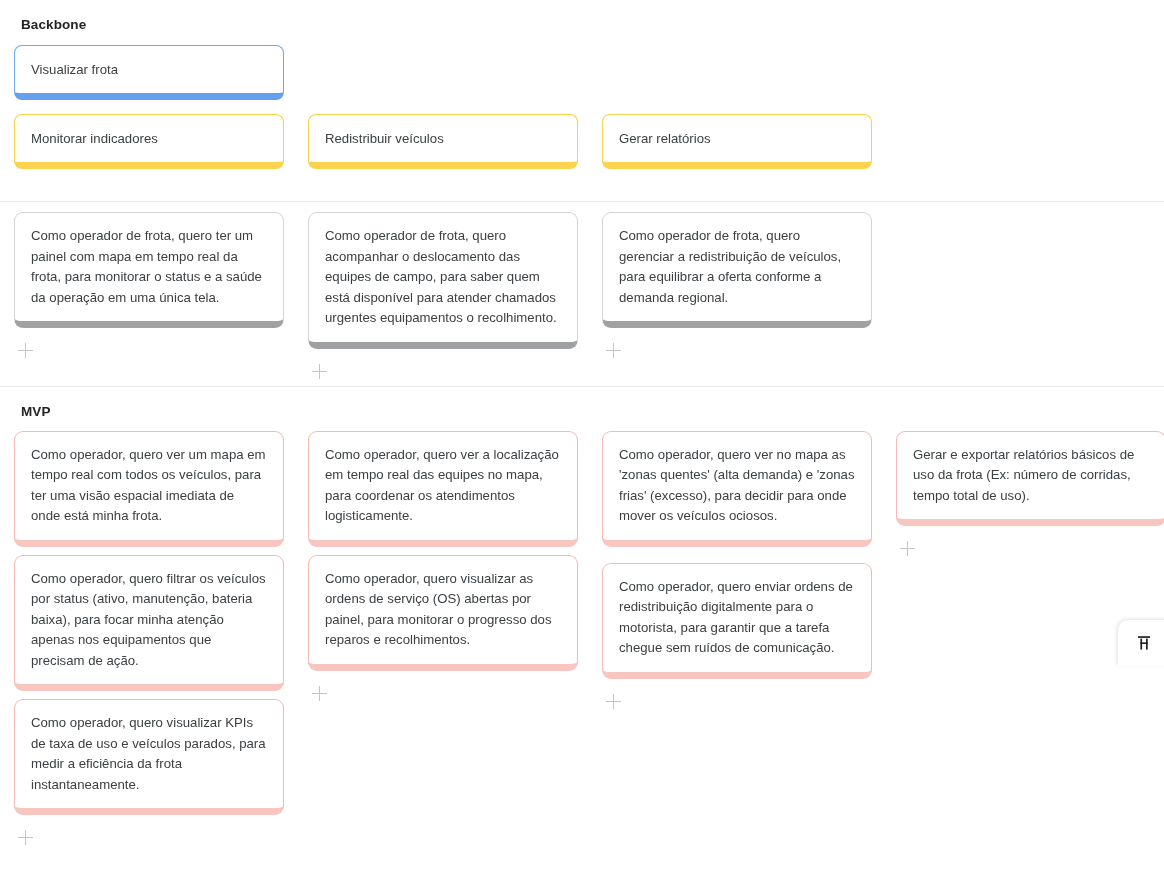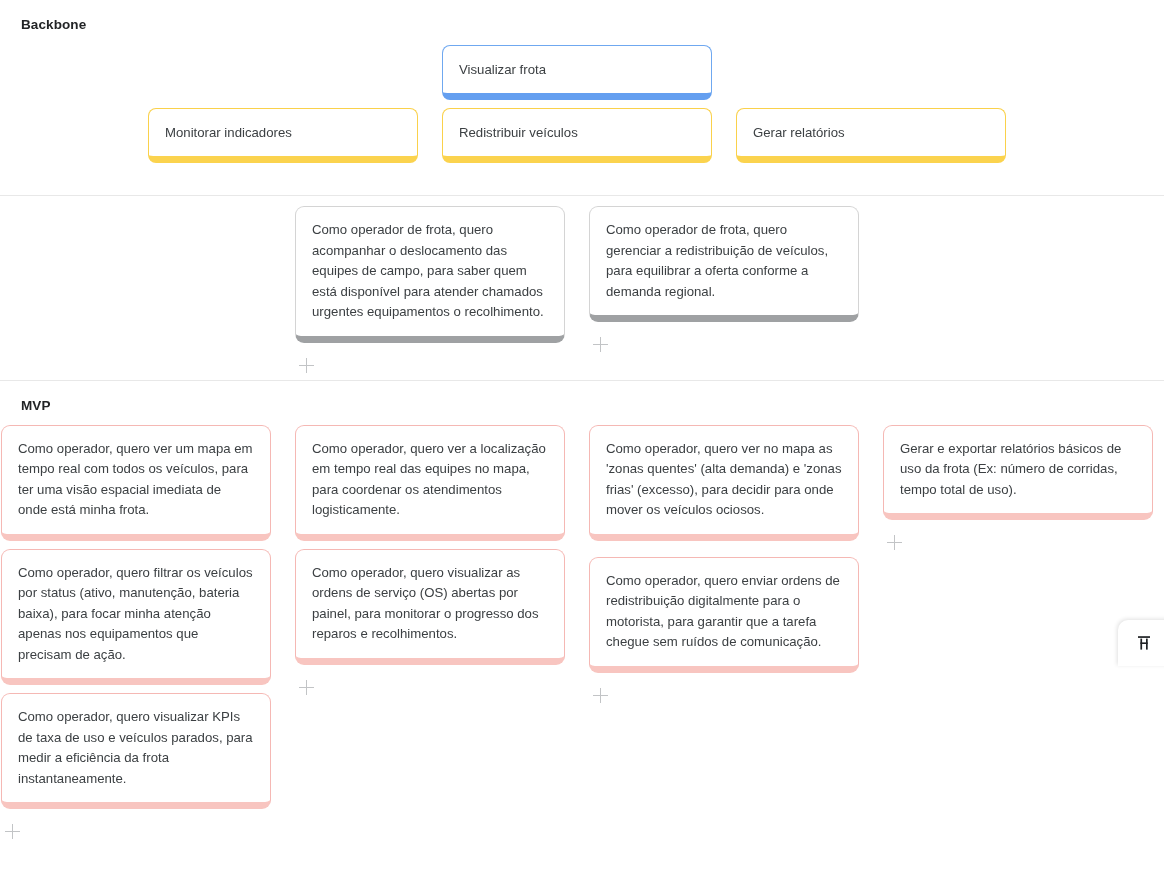--- a/index.html
+++ b/index.html
@@ -39,21 +39,20 @@
     letter-spacing: 0.1px;
     line-height: 18px;
   }
 
   
   .columns {
     display: flex;
     flex-direction: row;
     align-items: flex-start;
     padding-left: 14px;
-    justify-content: center;
   }
   .column {
     width: 270px;
     margin-right: 24px;
     display: flex;
     flex-direction: column;
     flex: 0 0 270px;
   }
 
   
@@ -123,21 +122,21 @@
     left: 0; top: 7px;
     width: 15px; height: 1.4px;
   }
   .add-btn::after {
     top: 0; left: 6.8px;
     width: 1.4px; height: 15px;
   }
 
   
   .backbone-rows { padding-top: 11px; }
-  .backbone-row2 { }
+  .backbone-row2 { margin-top: 6px; }
 
   .stories-rows { padding-top: 10px; }
   .mvp-rows { padding-top: 10px; }
 
   
   .float-panel {
     position: absolute;
     right: -6px;
     bottom: -10px;
     width: 52px;
@@ -191,20 +190,26 @@
     </div>
   </div>
 
   <div style="height:24px"></div>
   <div class="section-divider"></div>
 
   <div class="section">
 
     <div class="columns stories-rows">
 
+      <div class="column">
+        <div class="card card-gray">
+          <span class="card-text">Como operador de frota, quero ter um painel com mapa em tempo real da frota, para monitorar o status e a saúde da operação em uma única tela.</span>
+        </div>
+        <div class="add-btn"></div>
+      </div>
 
       <div class="column">
         <div class="card card-gray">
           <span class="card-text">Como operador de frota, quero acompanhar o deslocamento das equipes de campo, para saber quem está disponível para atender chamados urgentes equipamentos o recolhimento.</span>
         </div>
         <div class="add-btn"></div>
       </div>
 
       <div class="column">
         <div class="card card-gray">

